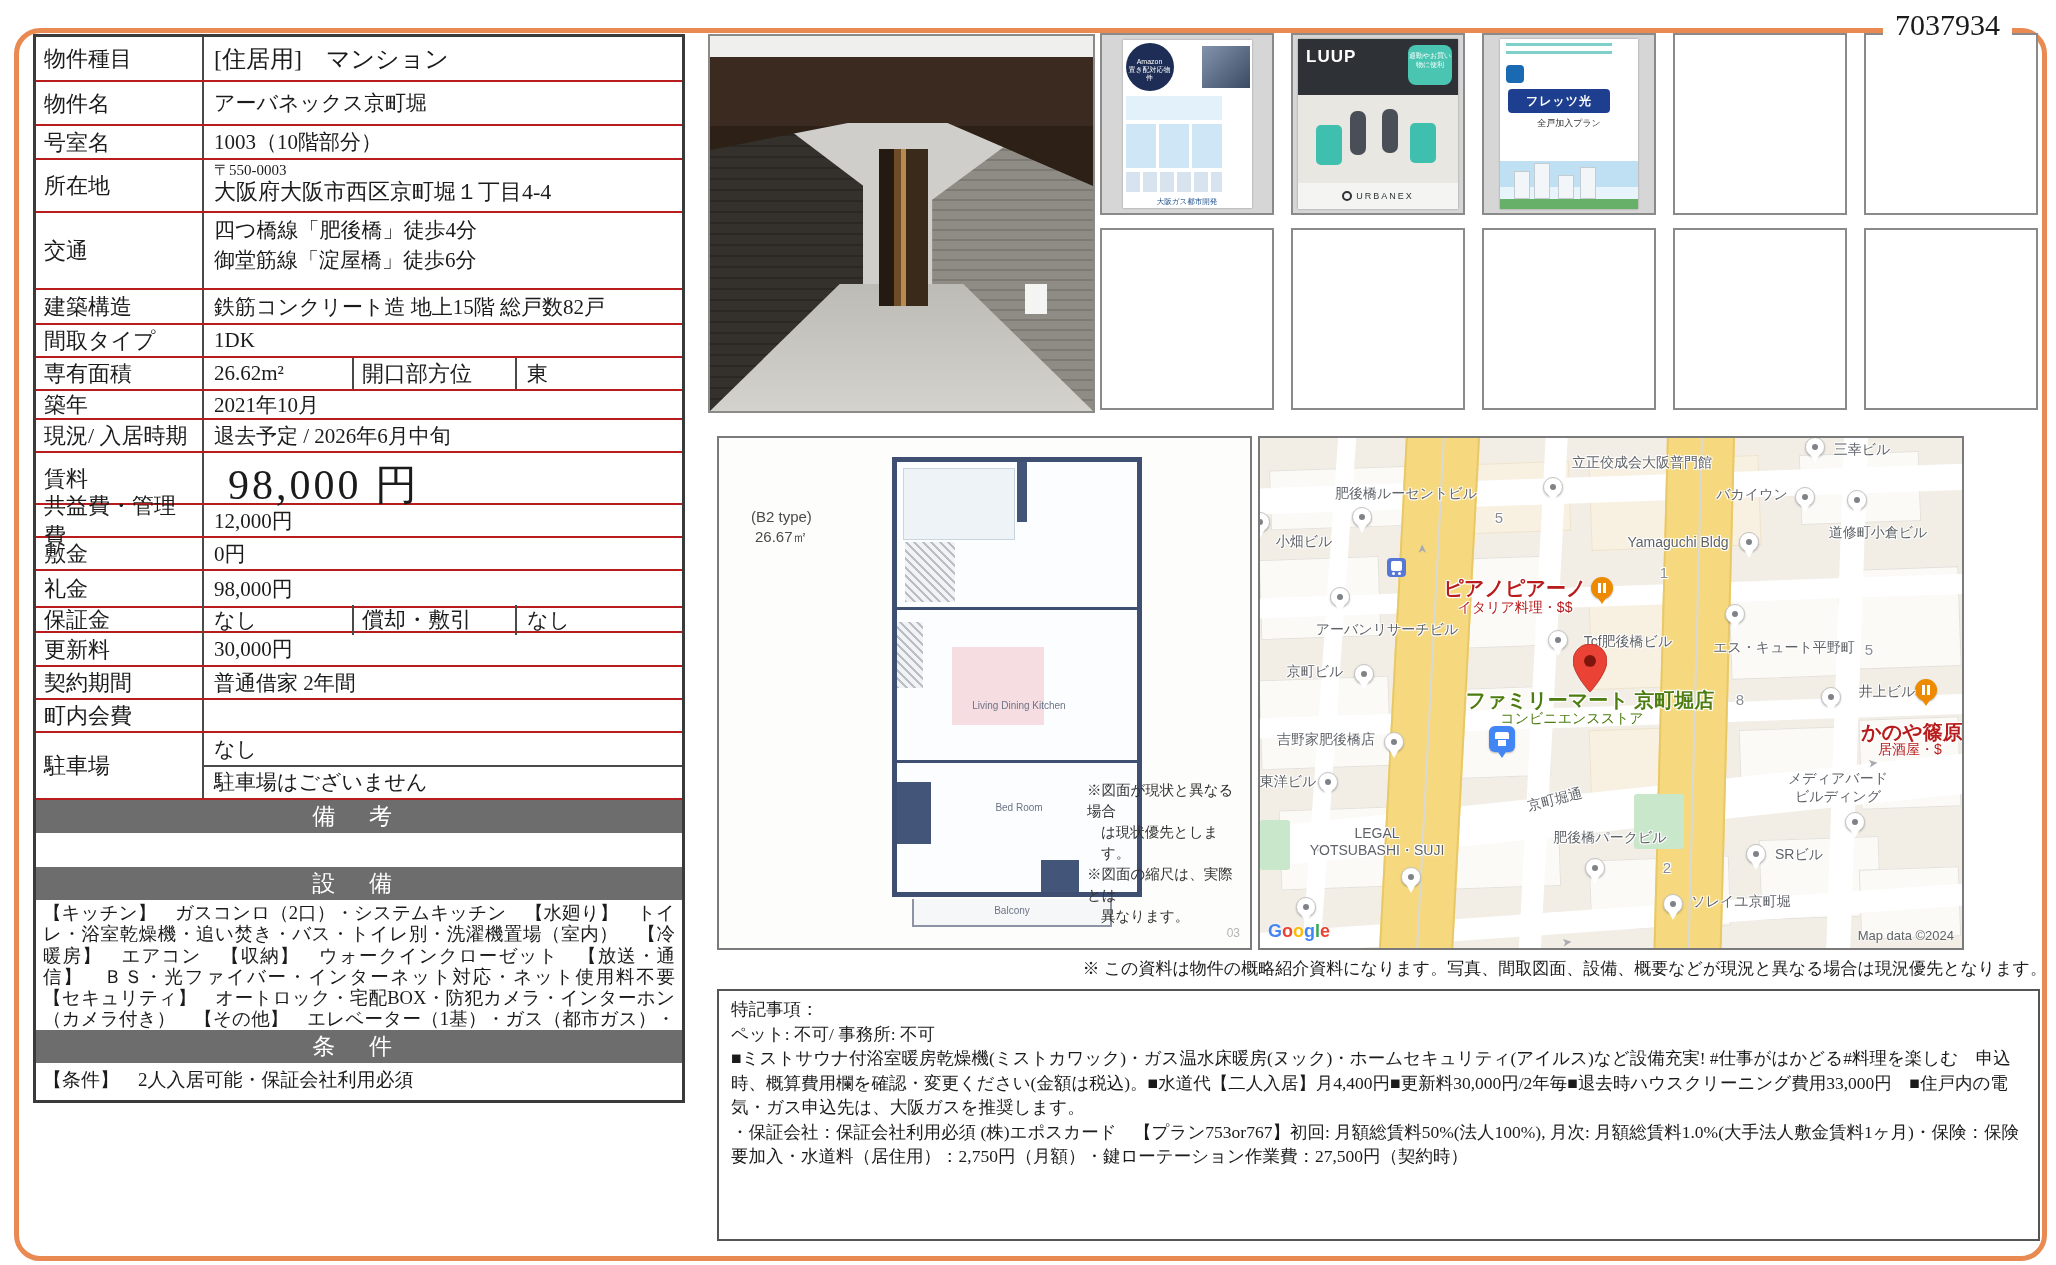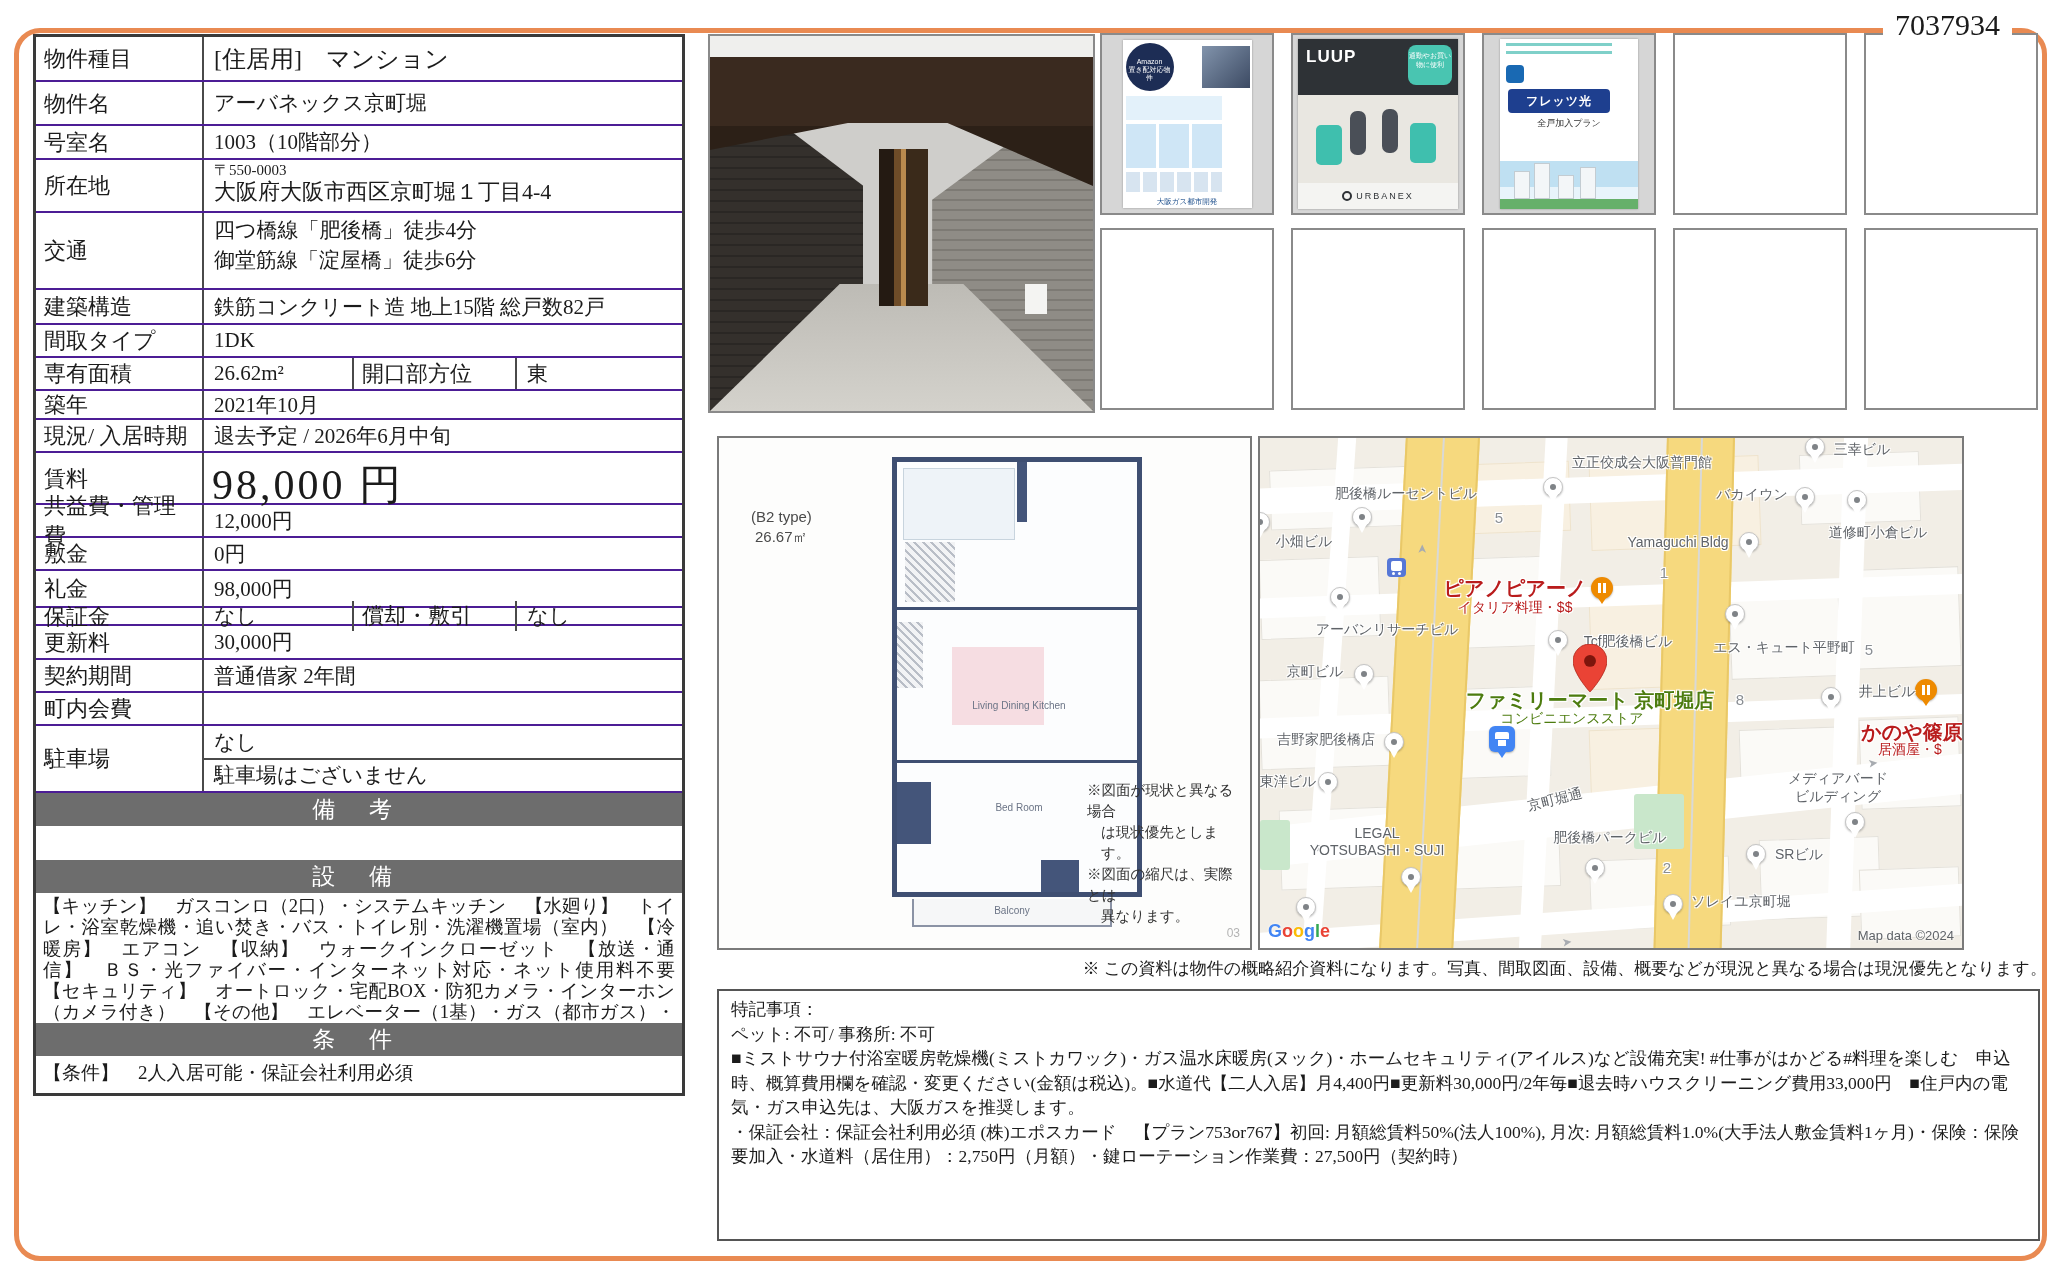--- a/index.html
+++ b/index.html
@@ -6,27 +6,27 @@
   #page{position:relative;width:2056px;height:1265px;background:#fff;overflow:hidden;
         font-family:"Liberation Serif","DejaVu Serif",serif;color:#1b1b1b;}
   
   #frame{position:absolute;left:14px;top:28px;width:2023px;height:1223px;
          border:5px solid #E98A52;border-radius:26px;}
   #refnum{position:absolute;top:8px;right:44px;background:#fff;padding:0 12px;
           font-size:30px;z-index:5;}
   
   #spec{position:absolute;left:33px;top:34px;width:652px;border:3px solid #3a3a3a;
         background:#fff;box-sizing:border-box;z-index:2;}
-  .trow{display:flex;box-sizing:border-box;border-bottom:2px solid #4c1d95;align-items:stretch;}
+  .trow{display:flex;box-sizing:border-box;border-bottom:2px solid #b91c1c;align-items:stretch;}
   .tlabel{flex:0 0 168px;border-right:2px solid #4a4a4a;box-sizing:border-box;
           padding:1px 6px 0 8px;font-size:22px;display:flex;align-items:center;}
   .tval{flex:1;padding:0 6px 0 10px;font-size:21px;display:flex;align-items:center;box-sizing:border-box;}
   .tval.big{font-size:24px;}
   .tval.bigger{font-size:21px;}
-  .tval.rent{font-size:42px;letter-spacing:3px;padding-left:8px;margin-top:14px;}
+  .tval.rent{font-size:42px;letter-spacing:3px;padding-left:24px;margin-top:14px;}
   .tcol{flex-direction:column;align-items:flex-start;justify-content:flex-start;padding-top:2px;}
   .postal{font-size:15px;line-height:17px;display:block;}
   .addr{font-size:22px;line-height:26px;display:block;}
   .tline{font-size:21px;line-height:30px;display:block;}
   .tlabel2{flex:0 0 165px;border-left:2px solid #4a4a4a;border-right:2px solid #4a4a4a;
            box-sizing:border-box;padding-left:8px;font-size:22px;display:flex;align-items:center;}
   .tval1{flex:0 0 148px;box-sizing:border-box;padding-left:10px;font-size:21px;display:flex;align-items:center;}
   .pkwrap{flex:1;display:flex;flex-direction:column;}
   .pkcell{box-sizing:border-box;padding-left:10px;font-size:21px;display:flex;align-items:center;flex:1;}
   .pkcell + .pkcell{border-top:2px solid #4a4a4a;}
@@ -232,21 +232,21 @@
         <div class="tval">12,000円</div>
       </div>
       <div class="trow" style="height: 33px;">
         <div class="tlabel">敷金</div>
         <div class="tval">0円</div>
       </div>
       <div class="trow" style="height: 37px;">
         <div class="tlabel">礼金</div>
         <div class="tval">98,000円</div>
       </div>
-      <div class="trow" style="height: 18px; align-items: center;">
+      <div class="trow" style="height: 25px; align-items: center;">
         <div class="tlabel">保証金</div>
         <div class="tval1">なし</div>
         <div class="tlabel2">償却・敷引</div>
         <div class="tval">なし</div>
       </div>
       <div class="trow" style="height: 34px;">
         <div class="tlabel">更新料</div>
         <div class="tval">30,000円</div>
       </div>
       <div class="trow" style="height: 33px;">

